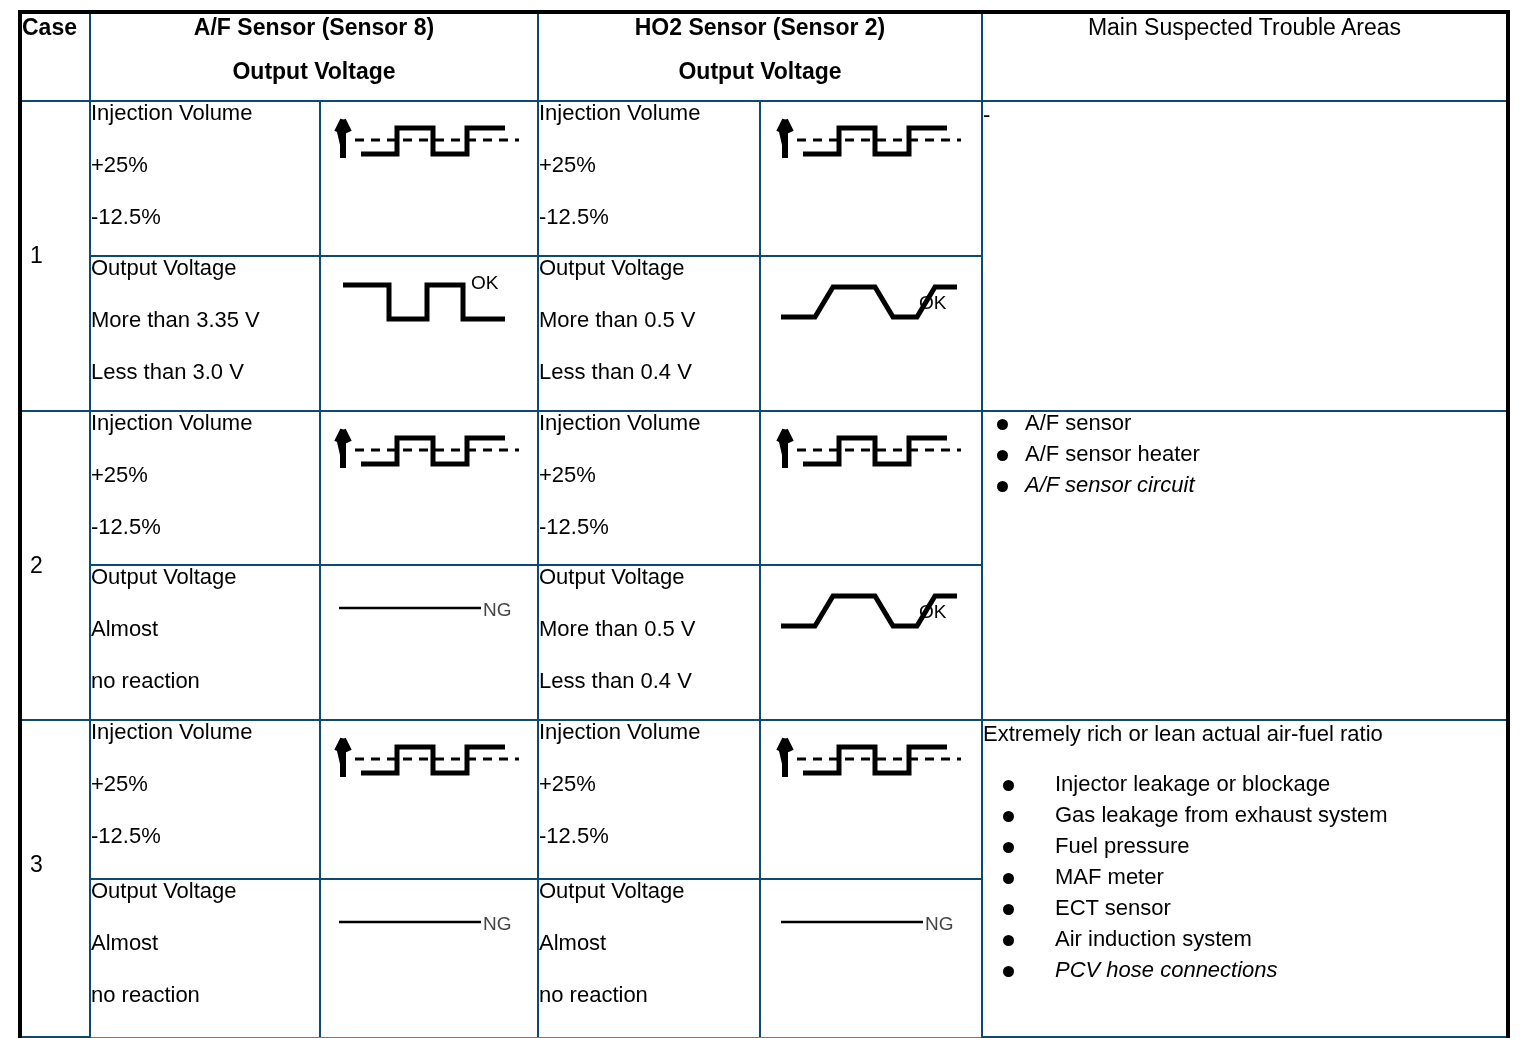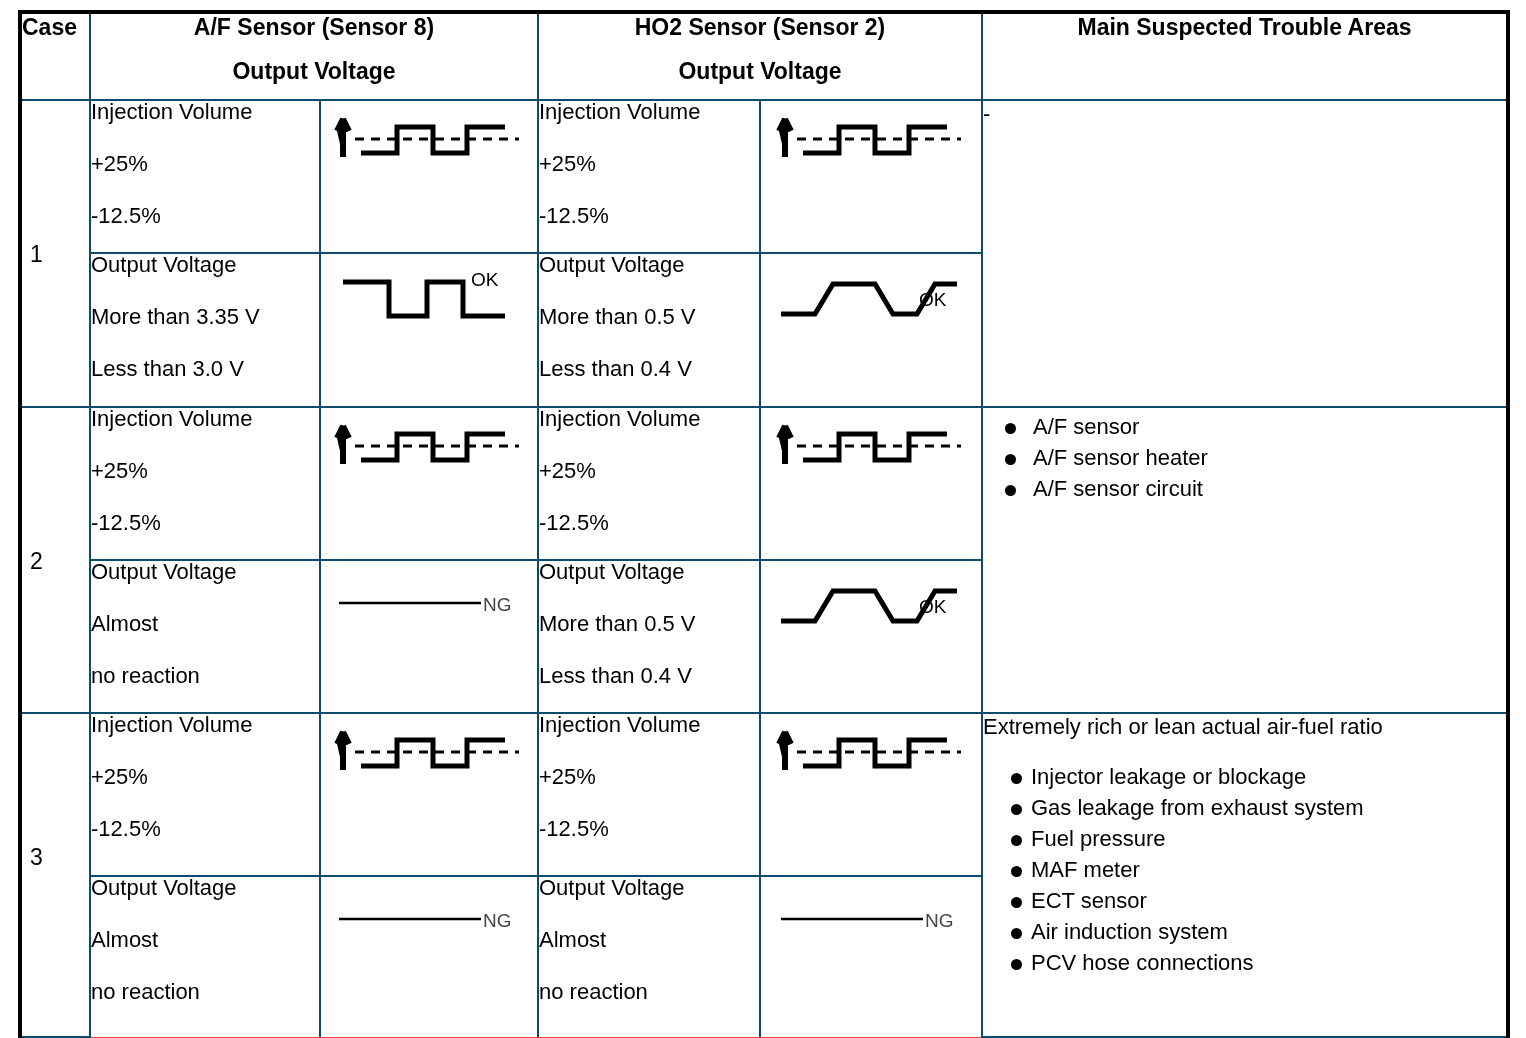--- a/index.html
+++ b/index.html
@@ -49,21 +49,21 @@
   .hd {
     text-align: center;
     font-weight: bold;
     font-size: 23px;
     vertical-align: middle;
     line-height: 1.15;
   }
   .hd .l1 { display: block; margin-bottom: 18px; }
   .hd .l2 { display: block; }
   .hd-case { font-size: 23px; font-weight: bold; text-align: left; padding-left: 10px; vertical-align: middle; }
-  .hd-main { font-size: 23px; font-weight: bold; text-align: center; vertical-align: middle; }
+  .hd-main { font-size: 23px; font-weight: normal; text-align: center; vertical-align: middle; }
 
   
   .case-no {
     position: relative;
     font-size: 23px;
     vertical-align: bottom;
     text-align: left;
     padding-left: 8px;
     padding-bottom: 0;
   }
@@ -105,42 +105,42 @@
   .trouble .dash {
     display: block;
     font-size: 22px;
   }
   .trouble .lead {
     margin: 0 0 26px 0;
     font-size: 22px;
   }
   .trouble ul {
     list-style: none;
-    margin: 8px;
+    margin: 0;
     padding: 0;
   }
   .trouble li {
     position: relative;
     padding-left: 42px;
     margin-bottom: 9px;
     font-size: 22px;
     line-height: 1.0;
   }
-  .trouble li:last-child { margin-bottom: 0; }
+  .trouble li:last-child { margin-bottom: 0; font-style: italic; }
   .trouble li::before {
     content: "";
     position: absolute;
     left: 14px;
     top: 7px;
     width: 11px;
     height: 11px;
     border-radius: 50%;
     background: #000000;
   }
-  .trouble.indent li { padding-left: 40px; }
+  .trouble.indent li { padding-left: 72px; }
   .trouble.indent li::before { left: 20px; }
 
   .wave-label {
     font-size: 19px;
     font-family: "Liberation Sans", sans-serif;
   }
 </style>
 </head>
 <body>
 

